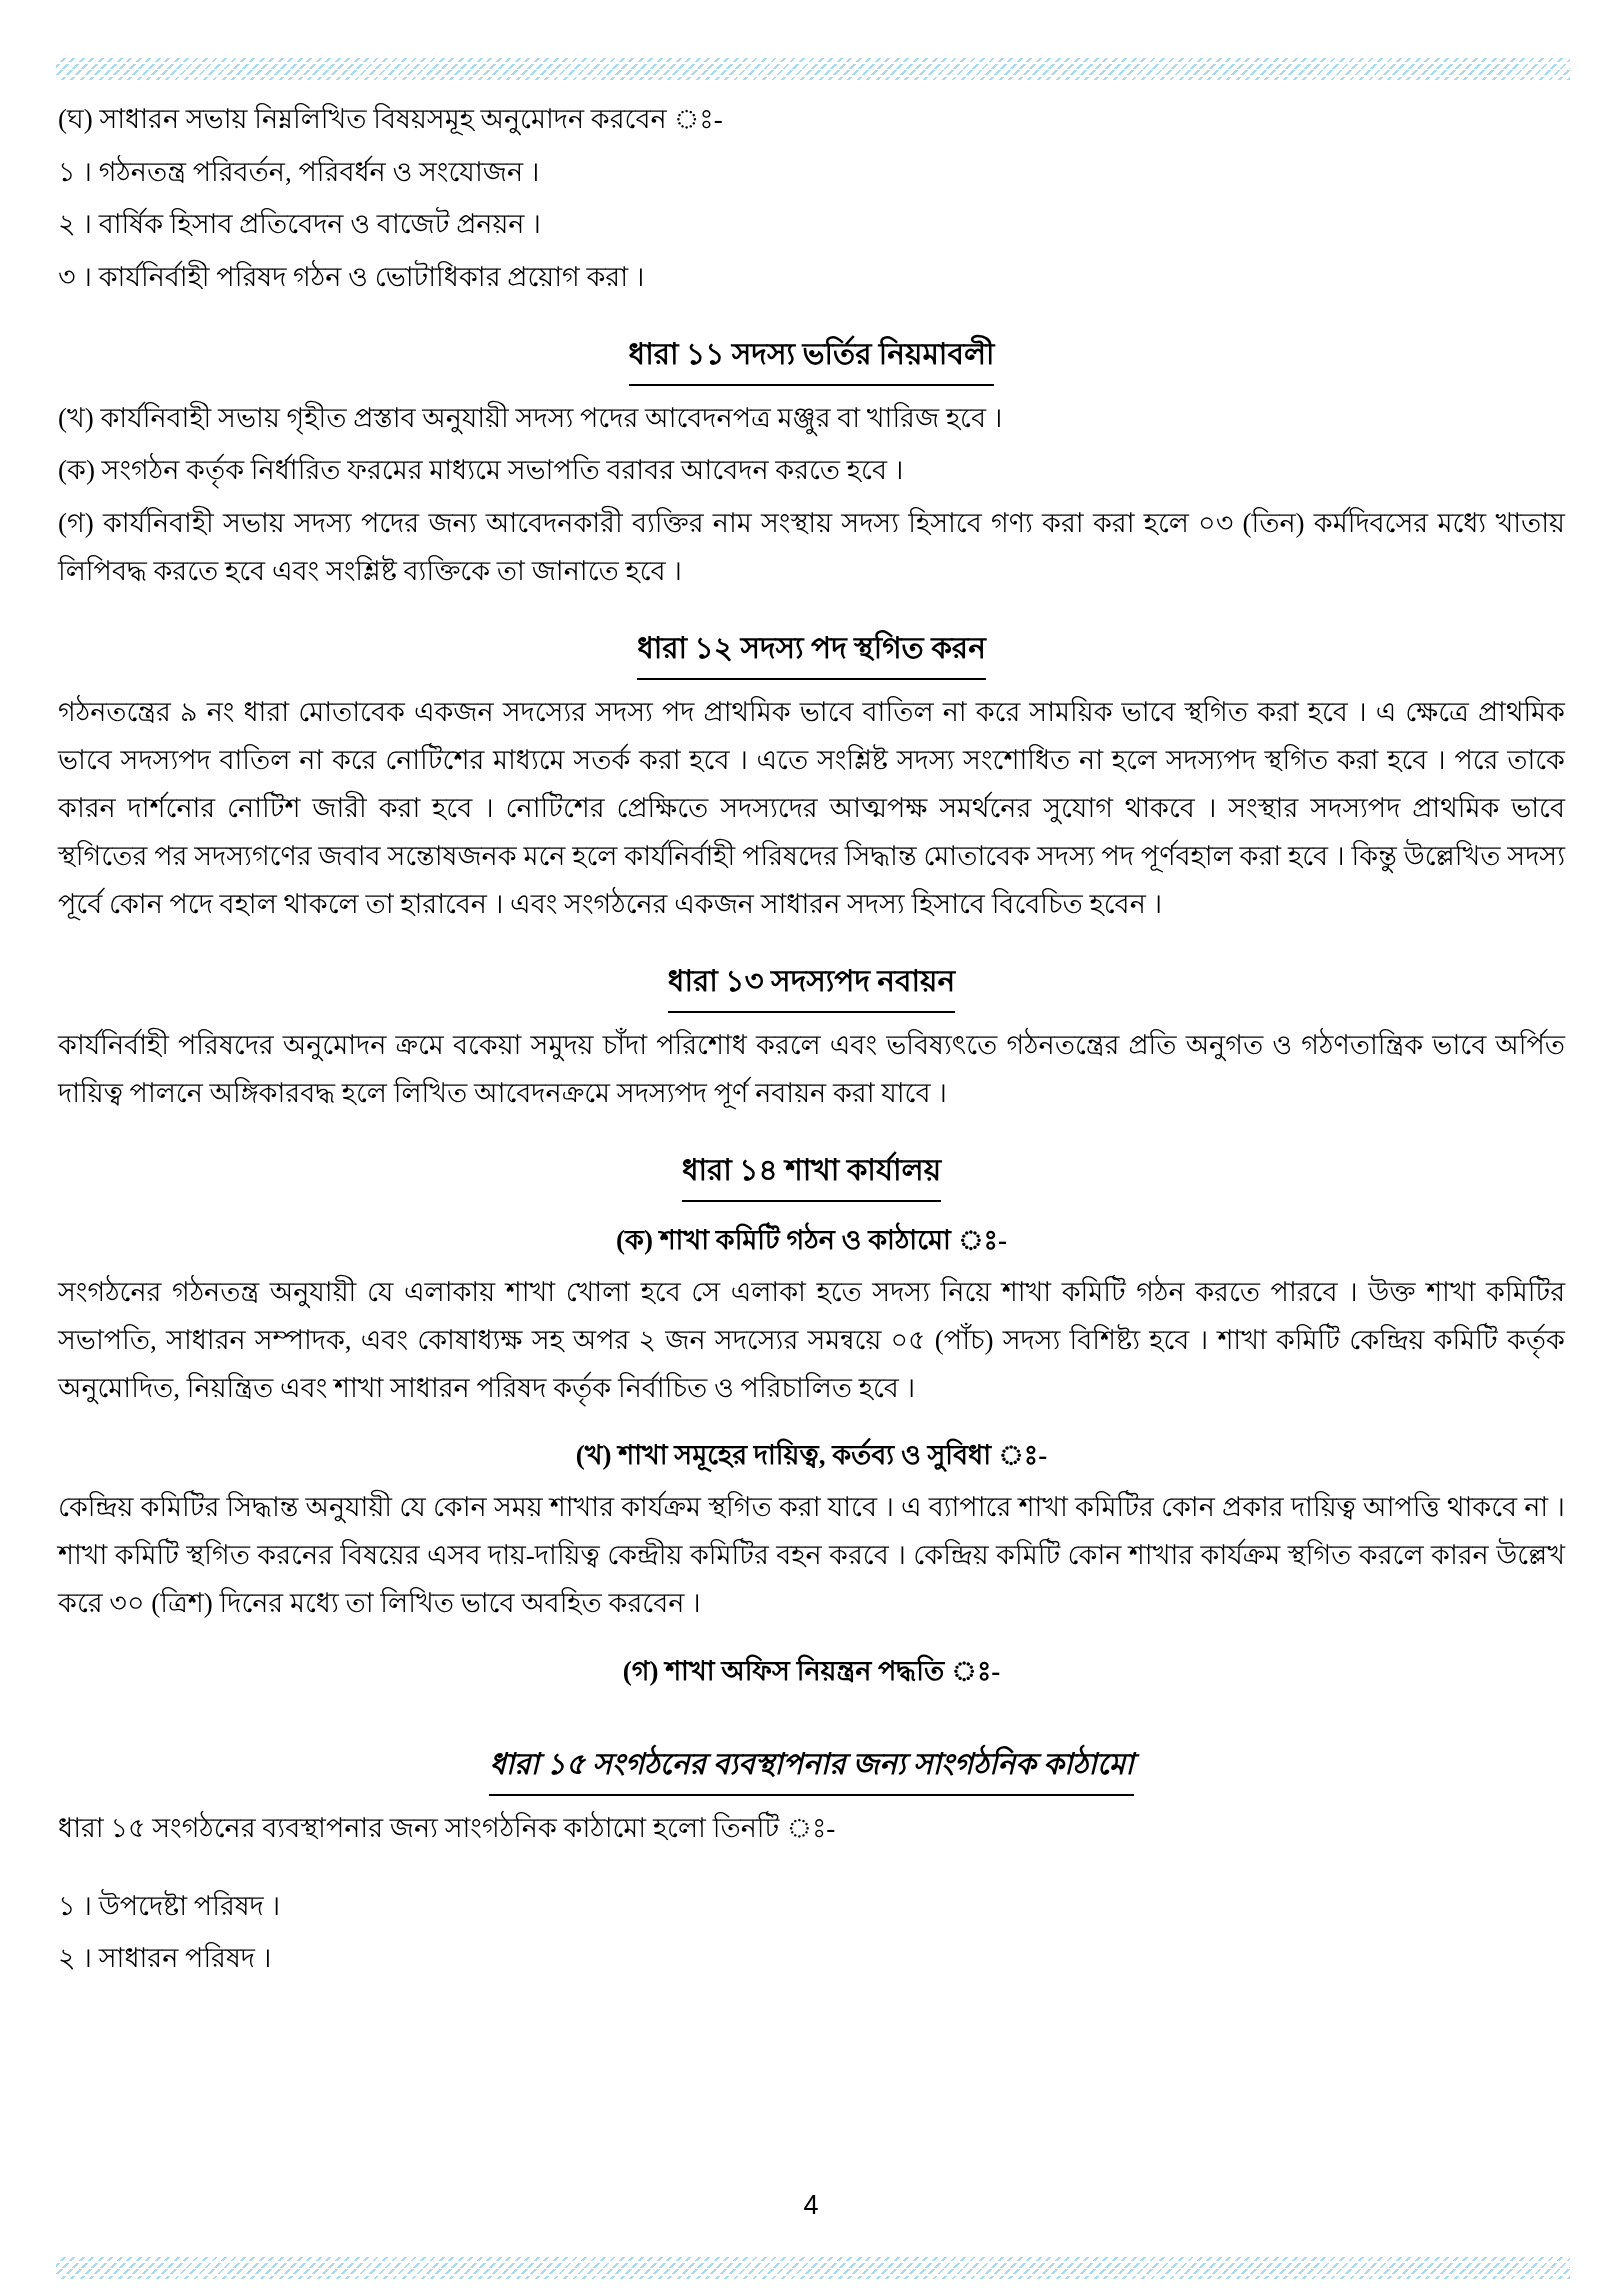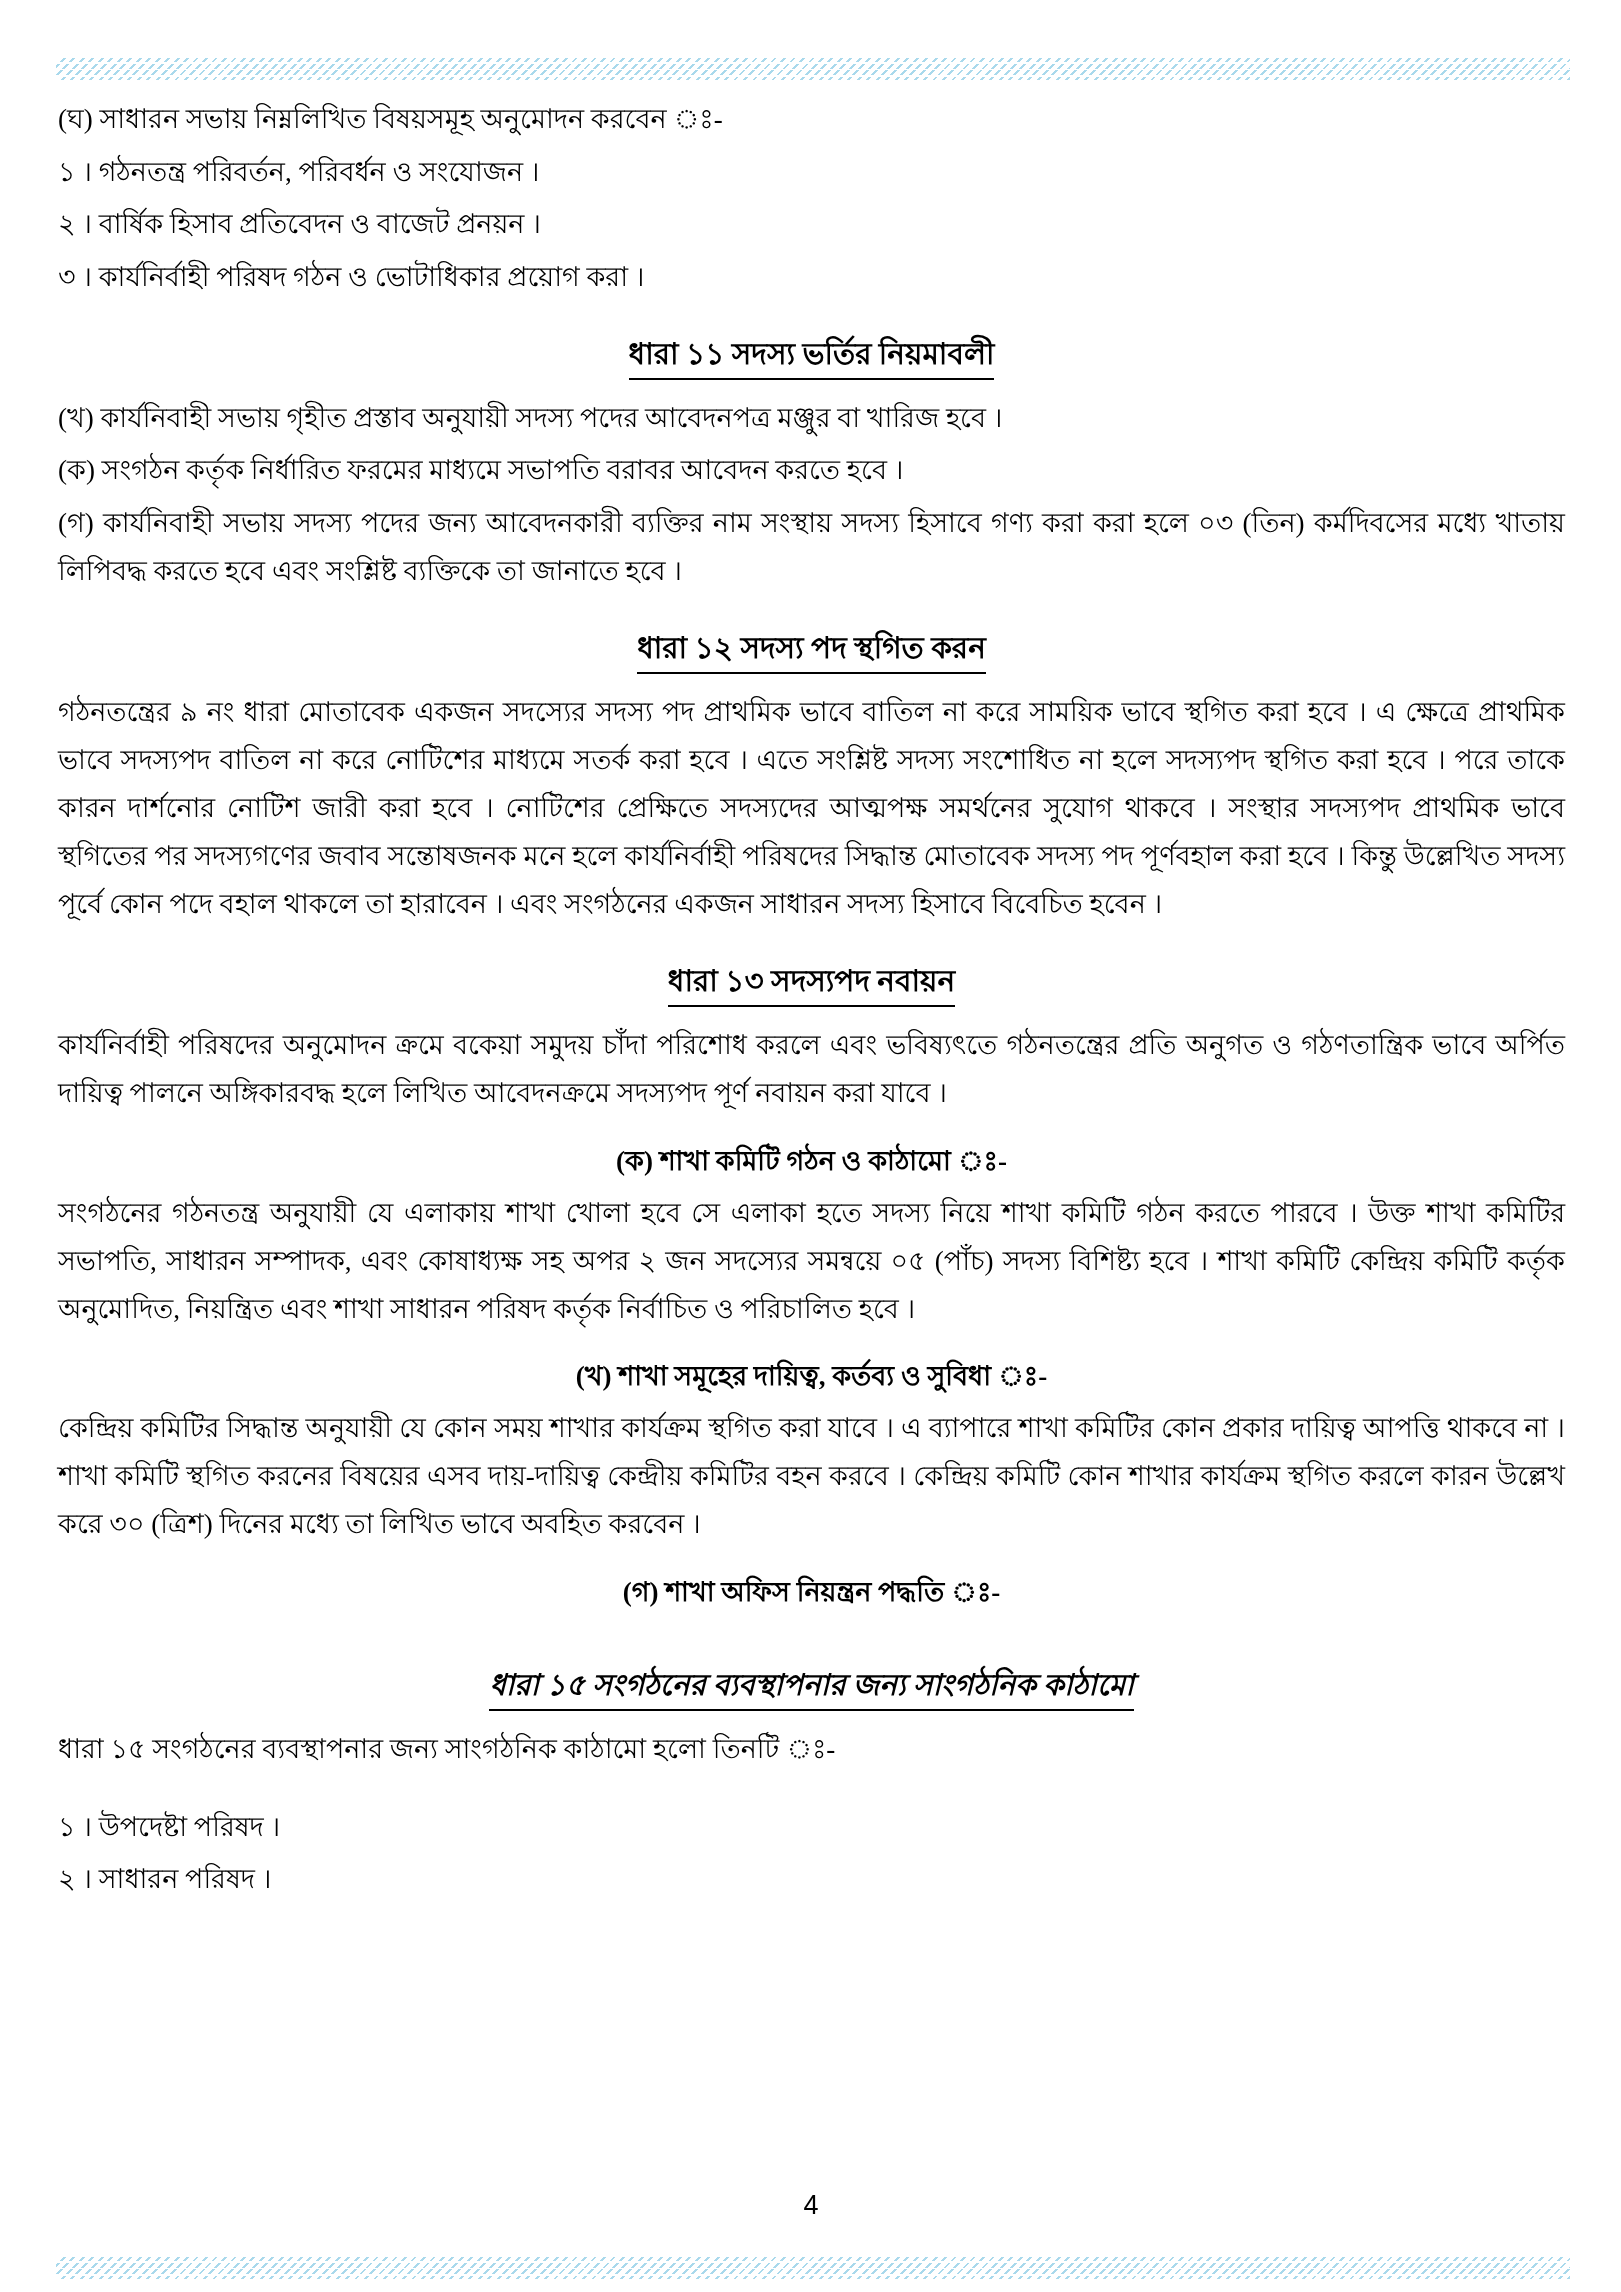--- a/index.html
+++ b/index.html
@@ -19,21 +19,21 @@
   .band.bottom{bottom:14.3px;}
   .content{
     position:absolute;top:95px;left:58px;right:57px;
     font-size:27px;line-height:48px;text-align:left;
   }
   .p{margin:0 0 4.5px;text-align:justify;}
   .h{
     font-size:29.6px;font-weight:bold;text-align:center;
     margin:27px 0 14.3px;line-height:52px;
   }
-  .h .hu{border-bottom:2.7px solid #000;padding-bottom:8px;}
+  .h .hu{border-bottom:2.7px solid #000;padding-bottom:14px;}
   .sub{font-weight:bold;margin:19.7px 0 3.6px;text-align:center;}
   .gap-lg{margin-top:43px;font-style:italic;}
   .list-start{margin-top:30px;}
   .page-number{
     position:absolute;bottom:72px;left:0;right:0;text-align:center;
     font-size:27px;font-family:"Liberation Sans","DejaVu Sans",sans-serif;
   }
 </style>
 </head>
 <body style="background: rgb(255, 255, 255); color: rgb(0, 0, 0);">
@@ -50,20 +50,21 @@
   <p class="p">(খ) কার্যনিবাহী সভায় গৃহীত প্রস্তাব অনুযায়ী সদস্য পদের আবেদনপত্র মঞ্জুর বা খারিজ হবে ।</p>
   <p class="p">(ক) সংগঠন কর্তৃক নির্ধারিত ফরমের মাধ্যমে সভাপতি বরাবর আবেদন করতে হবে ।</p>
   <p class="p">(গ) কার্যনিবাহী সভায় সদস্য পদের জন্য আবেদনকারী ব্যক্তির নাম সংস্থায় সদস্য হিসাবে গণ্য করা করা হলে ০৩ (তিন) কর্মদিবসের মধ্যে খাতায় লিপিবদ্ধ করতে হবে এবং সংশ্লিষ্ট ব্যক্তিকে তা জানাতে হবে ।</p>
 
   <div class="h"><span class="hu">ধারা ১২ সদস্য পদ স্থগিত করন</span></div>
   <p class="p">গঠনতন্ত্রের ৯ নং ধারা মোতাবেক একজন সদস্যের সদস্য পদ প্রাথমিক ভাবে বাতিল না করে সাময়িক ভাবে স্থগিত করা হবে । এ ক্ষেত্রে প্রাথমিক ভাবে সদস্যপদ বাতিল না করে নোটিশের মাধ্যমে সতর্ক করা হবে । এতে সংশ্লিষ্ট সদস্য সংশোধিত না হলে সদস্যপদ স্থগিত করা হবে । পরে তাকে কারন দার্শনোর নোটিশ জারী করা হবে । নোটিশের প্রেক্ষিতে সদস্যদের আত্মপক্ষ সমর্থনের সুযোগ থাকবে । সংস্থার সদস্যপদ প্রাথমিক ভাবে স্থগিতের পর সদস্যগণের জবাব সন্তোষজনক মনে হলে কার্যনির্বাহী পরিষদের সিদ্ধান্ত মোতাবেক সদস্য পদ পূর্ণবহাল করা হবে । কিন্তু উল্লেখিত সদস্য পূর্বে কোন পদে বহাল থাকলে তা হারাবেন । এবং সংগঠনের একজন সাধারন সদস্য হিসাবে বিবেচিত হবেন ।</p>
 
   <div class="h"><span class="hu">ধারা ১৩ সদস্যপদ নবায়ন</span></div>
   <p class="p">কার্যনির্বাহী পরিষদের অনুমোদন ক্রমে বকেয়া সমুদয় চাঁদা পরিশোধ করলে এবং ভবিষ্যৎতে গঠনতন্ত্রের প্রতি অনুগত ও গঠণতান্ত্রিক ভাবে অর্পিত দায়িত্ব পালনে অঙ্গিকারবদ্ধ হলে লিখিত আবেদনক্রমে সদস্যপদ পূর্ণ নবায়ন করা যাবে ।</p>
 
+  <div class="h"><span class="hu">ধারা ১৪ শাখা কার্যালয়</span></div>
   <p class="sub">(ক) শাখা কমিটি গঠন ও কাঠামো ঃ-</p>
   <p class="p">সংগঠনের গঠনতন্ত্র অনুযায়ী যে এলাকায় শাখা খোলা হবে সে এলাকা হতে সদস্য নিয়ে শাখা কমিটি গঠন করতে পারবে । উক্ত শাখা কমিটির সভাপতি, সাধারন সম্পাদক, এবং কোষাধ্যক্ষ সহ অপর ২ জন সদস্যের সমন্বয়ে ০৫ (পাঁচ) সদস্য বিশিষ্ট্য হবে । শাখা কমিটি কেন্দ্রিয় কমিটি কর্তৃক অনুমোদিত, নিয়ন্ত্রিত এবং শাখা সাধারন পরিষদ কর্তৃক নির্বাচিত ও পরিচালিত হবে ।</p>
   <p class="sub">(খ) শাখা সমূহের দায়িত্ব, কর্তব্য ও সুবিধা ঃ-</p>
   <p class="p">কেন্দ্রিয় কমিটির সিদ্ধান্ত অনুযায়ী যে কোন সময় শাখার কার্যক্রম স্থগিত করা যাবে । এ ব্যাপারে শাখা কমিটির কোন প্রকার দায়িত্ব আপত্তি থাকবে না । শাখা কমিটি স্থগিত করনের বিষয়ের এসব দায়-দায়িত্ব কেন্দ্রীয় কমিটির বহন করবে । কেন্দ্রিয় কমিটি কোন শাখার কার্যক্রম স্থগিত করলে কারন উল্লেখ করে ৩০ (ত্রিশ) দিনের মধ্যে তা লিখিত ভাবে অবহিত করবেন ।</p>
   <p class="sub">(গ) শাখা অফিস নিয়ন্ত্রন পদ্ধতি ঃ-</p>
 
   <div class="h gap-lg"><span class="hu">ধারা ১৫ সংগঠনের ব্যবস্থাপনার জন্য সাংগঠনিক কাঠামো</span></div>
   <p class="p">ধারা ১৫ সংগঠনের ব্যবস্থাপনার জন্য সাংগঠনিক কাঠামো হলো তিনটি ঃ-</p>
   <p class="p list-start">১ । উপদেষ্টা পরিষদ ।</p>
   <p class="p">২ । সাধারন পরিষদ ।</p>

